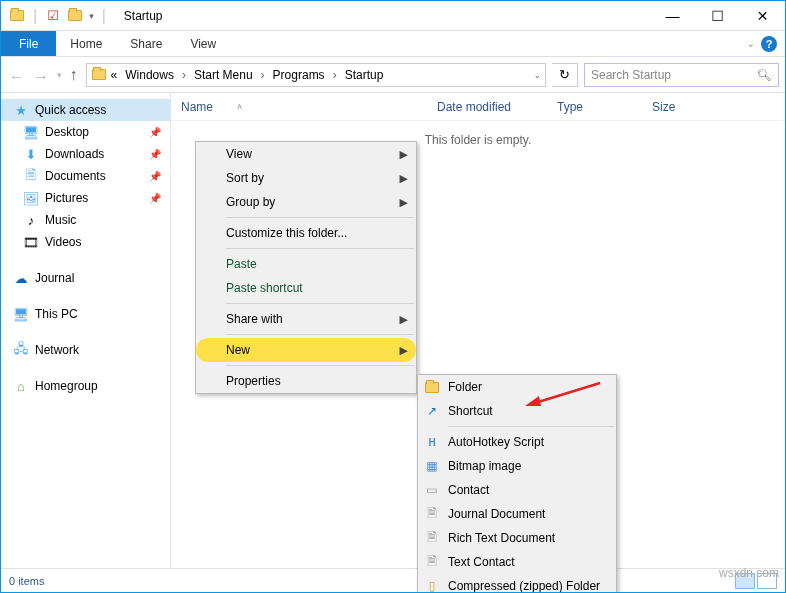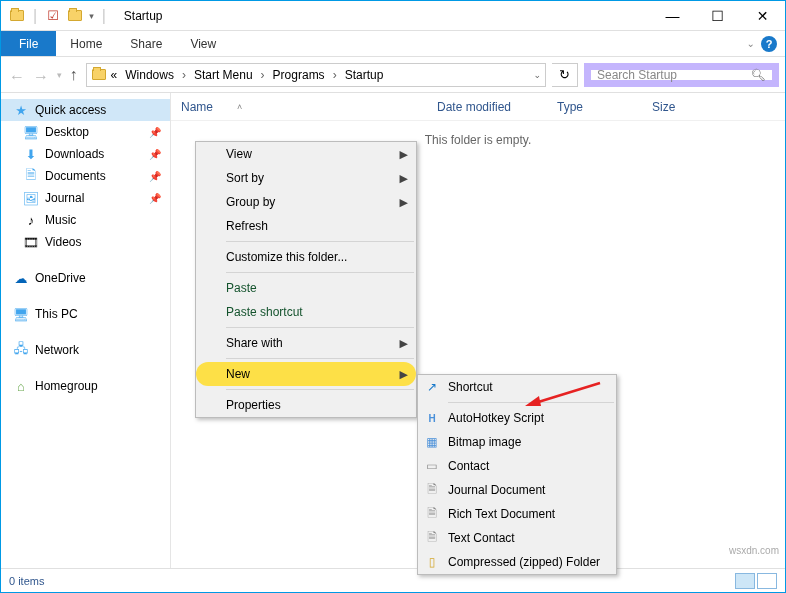--- a/index.html
+++ b/index.html
@@ -16,21 +16,21 @@
 .menubar .tab { font-size: 12px; padding: 5px 14px; display: flex; align-items: center; color: #333; }
 .ribbon-right { margin-left: auto; display: flex; align-items: center; padding-right: 8px; gap: 6px; }
 .help-icon { width: 16px; height: 16px; border-radius: 50%; background: #1979ca; color: #fff; font-size: 11px; display: flex; align-items: center; justify-content: center; font-weight: bold; }
 .navbar { height: 36px; display: flex; align-items: center; gap: 6px; padding: 0 6px; border-bottom: 1px solid #e0e0e0; }
 .nav-arrows { display: flex; align-items: center; gap: 4px; color: #bbb; }
 .nav-arrows span { padding: 2px; }
 .address { flex: 1; border: 1px solid #ccc; height: 24px; display: flex; align-items: center; font-size: 12px; padding: 0 4px; gap: 4px; }
 .address .crumb { padding: 0 4px; }
 .address .chev { color: #666; }
 .refresh-btn { width: 26px; height: 24px; border: 1px solid #ccc; border-left: none; display: flex; align-items: center; justify-content: center; font-size: 13px; }
-.searchbox { width: 195px; border: 7px solid #c4b5fd; height: 24px; display: flex; align-items: center; font-size: 12px; color: #888; padding: 0 6px; justify-content: space-between; }
+.searchbox { width: 195px; border: 1px solid #c4b5fd; height: 24px; display: flex; align-items: center; font-size: 12px; color: #888; padding: 0 6px; justify-content: space-between; }
 .content { flex: 1; display: flex; position: relative; overflow: hidden; }
 .sidebar { width: 170px; border-right: 1px solid #e5e5e5; padding-top: 6px; font-size: 12px; overflow: hidden; }
 .side-group { margin-bottom: 14px; }
 .side-item { display: flex; align-items: center; height: 22px; padding-left: 22px; gap: 6px; position: relative; }
 .side-head { font-weight: normal; padding-left: 12px; }
 .side-item.sel { background: #d0e7f8; }
 .pin { position: absolute; right: 8px; color: #888; font-size: 10px; }
 .icon { width: 16px; height: 16px; display: inline-flex; align-items: center; justify-content: center; font-size: 13px; }
 .main { flex: 1; position: relative; }
 .columns { height: 28px; display: flex; align-items: center; font-size: 12px; color: #30568d; border-bottom: 1px solid #f0f0f0; }
@@ -49,21 +49,21 @@
 .menu-row { height: 24px; display: flex; align-items: center; padding: 0 8px 0 30px; position: relative; }
 .menu-row.hover { background: #fde047; border-radius: 12px; }
 .menu-row.disabled { color: #14532d; }
 .menu-sep { height: 1px; background: #d4d4d4; margin: 3px 2px 3px 30px; }
 .menu-arrow { position: absolute; right: 8px; font-size: 11px; color: #444; }
 .menu-short { position: absolute; right: 10px; color: #666; }
 .menu-icon { position: absolute; left: 6px; width: 16px; height: 16px; display: flex; align-items: center; justify-content: center; font-size: 12px; }
 .folder-ico { width: 14px; height: 11px; background: #f8d268; border: 1px solid #d4a830; border-radius: 1px; position: relative; }
 .folder-ico::before { content: ""; position: absolute; top: -3px; left: 0; width: 6px; height: 3px; background: #f8d268; border: 1px solid #d4a830; border-bottom: none; border-radius: 1px 1px 0 0; }
 .arrow-annotation { position: absolute; left: 524px; top: 380px; pointer-events: none; }
-.watermark { position: absolute; right: 6px; bottom: 36px; font-size: 10px; color: #aaa; }
+.watermark { position: absolute; right: 6px; bottom: 12px; font-size: 12px; color: #aaa; }
 svg { display: block; }
 </style>
 </head>
 <body>
 
 <div class="window">
 
   <div class="titlebar">
     <div class="icons-left">
       <span class="icon">
@@ -141,36 +141,36 @@
             <span>Downloads</span>
             <span class="pin">📌</span>
           </div>
         <div class="side-item">
             <span class="icon" style="color:#41a5ee">🗎</span>
             <span>Documents</span>
             <span class="pin">📌</span>
           </div>
         <div class="side-item">
             <span class="icon" style="color:#41a5ee">🖼</span>
-            <span>Journal</span>
+            <span>Pictures</span>
             <span class="pin">📌</span>
           </div>
         <div class="side-item">
             <span class="icon">♪</span>
             <span>Music</span>
           </div>
         <div class="side-item">
             <span class="icon">🎞</span>
             <span>Videos</span>
           </div>
       </div>
       <div class="side-group">
           <div class="side-item side-head">
             <span class="icon" style="color:#0364b8">☁</span>
-            <span>OneDrive</span>
+            <span>Journal</span>
           </div>
         </div>
       <div class="side-group">
           <div class="side-item side-head">
             <span class="icon" style="color:#41a5ee">🖥</span>
             <span>This PC</span>
           </div>
         </div>
       <div class="side-group">
           <div class="side-item side-head">
@@ -206,41 +206,46 @@
         <span class="menu-arrow">▶</span>
       </div>
     <div class="menu-row">
         <span>Sort by</span>
         <span class="menu-arrow">▶</span>
       </div>
     <div class="menu-row">
         <span>Group by</span>
         <span class="menu-arrow">▶</span>
       </div>
-    <div class="menu-row">Refresh</div>
     <div class="menu-sep"></div>
     <div class="menu-row">Customize this folder...</div>
     <div class="menu-sep"></div>
     <div class="menu-row disabled">Paste</div>
     <div class="menu-row disabled">Paste shortcut</div>
     <div class="menu-sep"></div>
     <div class="menu-row">
         <span>Share with</span>
         <span class="menu-arrow">▶</span>
       </div>
     <div class="menu-sep"></div>
     <div class="menu-row hover">
         <span>New</span>
         <span class="menu-arrow">▶</span>
       </div>
     <div class="menu-sep"></div>
     <div class="menu-row">Properties</div>
   </div>
 
   <div class="context-menu cm2">
+    <div class="menu-row">
+        <span class="menu-icon">
+          <span class="folder-ico"></span>
+        </span>
+        <span>Folder</span>
+      </div>
     <div class="menu-row">
         <span class="menu-icon" style="color:#1979ca">↗</span>
         <span>Shortcut</span>
       </div>
     <div class="menu-sep"></div>
     <div class="menu-row">
         <span class="menu-icon" style="color:#4a90d9;font-weight:bold;font-size:10px">H</span>
         <span>AutoHotkey Script</span>
       </div>
     <div class="menu-row">

